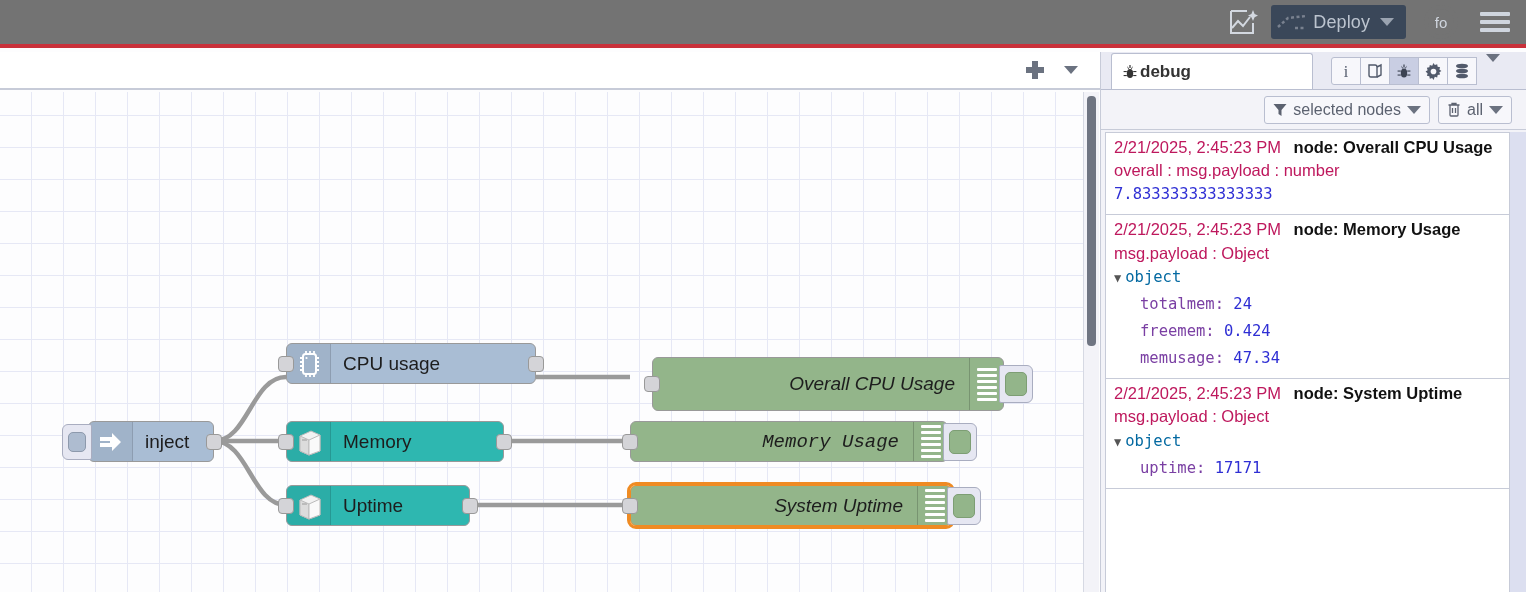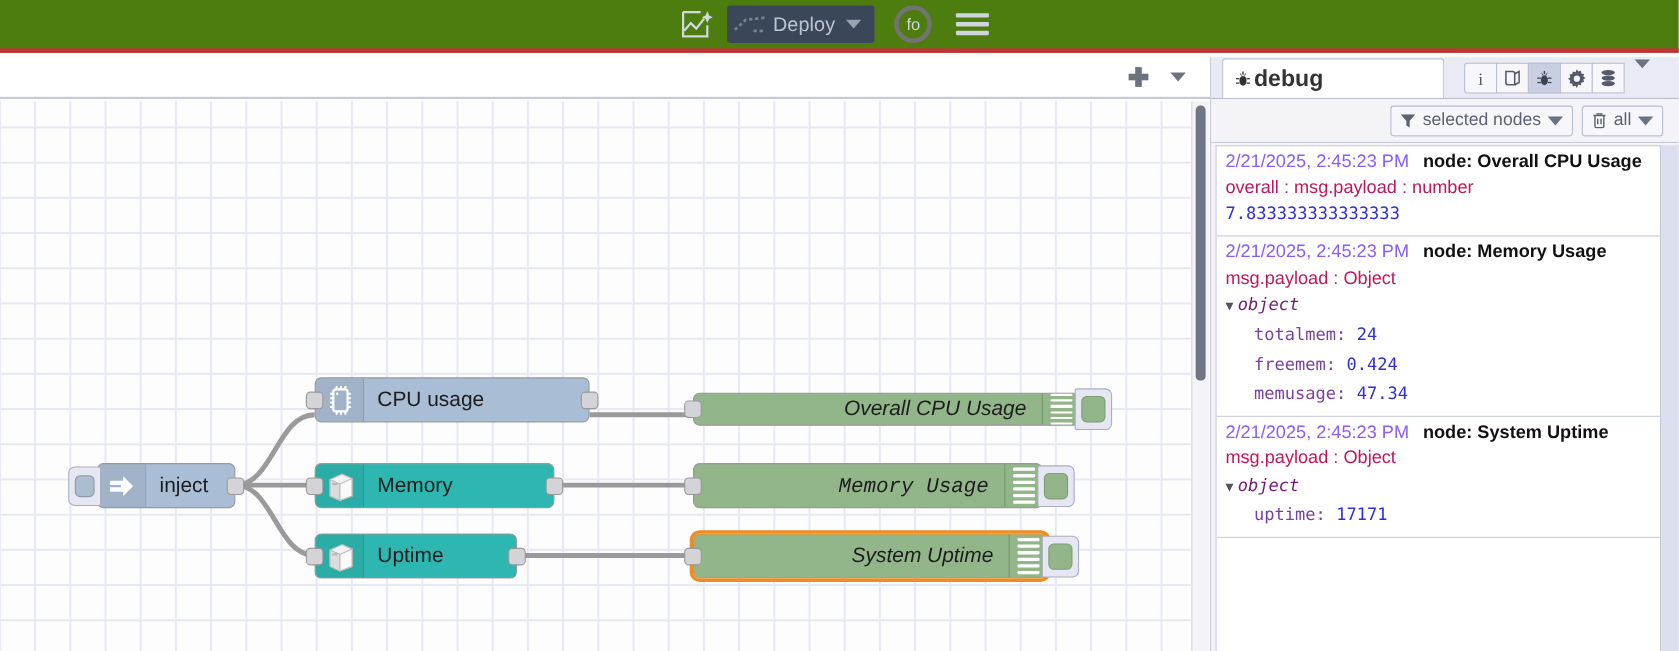--- a/index.html
+++ b/index.html
@@ -6,23 +6,23 @@
   html, body {
     width: 1526px; height: 592px;
     font-family: "Liberation Sans", sans-serif;
     overflow: hidden;
     background: #fdfdfe;
   }
 
   
   #header {
     position: absolute; left: 0; top: 0; width: 1526px; height: 48px;
-    background: #4d7c0f;
+    background: #737373;
     border-bottom: 4px solid #c9313a;
-    display: flex; align-items: center; justify-content: center;
+    display: flex; align-items: center; justify-content: flex-end;
   }
   #header-right { display: flex; align-items: center; gap: 0px; padding-right: 16px; }
 
   .hdr-icon-btn {
     width: 44px; height: 34px; display: flex; align-items: center; justify-content: center;
     cursor: pointer; margin-right: 6px;
   }
   .ai-flow-icon { width: 30px; height: 28px; display:block; }
 
   #deploy-btn {
@@ -161,21 +161,21 @@
   #sb-tabrow {
     position: relative; height: 38px; background: #e9eaf3;
     border-bottom: 1px solid #b9bed0;
     display: flex; align-items: flex-end;
   }
   #debug-tab {
     margin-left: 10px; height: 36px; min-width: 202px;
     background: #fff; border: 1px solid #b9bed0; border-bottom: none;
     border-radius: 3px 3px 0 0;
     display: flex; align-items: center; padding: 0 12px 0 10px;
-    font-size: 21px; font-weight: bold; color: #333; cursor: pointer;
+    font-size: 17px; font-weight: bold; color: #333; cursor: pointer;
   }
   .bug-glyph { width: 16px; height: 16px; margin-right: 2px; display:block; }
   #sb-tool-icons { display: flex; align-items: center; margin-left: 18px; padding-bottom: 4px; }
   .sb-ico {
     width: 30px; height: 28px; border: 1px solid #b9bed0; background: #f7f7fb;
     display:flex; align-items:center; justify-content:center; cursor: pointer;
     margin-right: -1px;
   }
   .sb-ico.active { background: #c9cee3; }
   .sb-ico:first-child { border-radius: 3px 0 0 3px; }
@@ -195,28 +195,28 @@
     position: absolute; left: 4px; top: 80px; right: 16px; bottom: 0;
     background: #fff; border: 1px solid #c7cbd8; border-bottom: none;
     overflow: hidden;
   }
   #sidebar-scrollbar {
     position: absolute; right: 0; top: 80px; width: 16px; bottom: 0;
     background: #dcdff0;
   }
   .dbg-msg { border-bottom: 1px solid #c7cbd8; padding: 3px 8px 6px 8px; }
   .dbg-head { font-size: 16.5px; line-height: 1.4; white-space: nowrap; }
-  .dbg-time { color: #8b5cf6; }
+  .dbg-time { color: #be185d; }
   .dbg-node { color: #111; font-weight: bold; margin-left: 8px; }
   .dbg-topic { font-size: 16.5px; color: #be185d; line-height: 1.35; }
   .dbg-mono {
     font-family: "DejaVu Sans Mono", monospace; font-size: 15.5px; line-height: 1.75;
   }
   .dbg-num { color: #2f2fd4; }
-  .dbg-objhdr { color: #701a75; font-style: italic; padding-left: 4px; margin-top: 28px; }
+  .dbg-objhdr { color: #0369a1; padding-left: 4px; margin-top: 28px; }
   .dbg-tri { color: #555; font-size: 12px; }
   .dbg-key { color: #7a3fa3; padding-left: 26px; }
 </style>
 </head>
 <body>
 
 <div id="header">
   <div id="header-right">
 
     <div class="hdr-icon-btn">
@@ -327,21 +327,21 @@
           <polygon points="6,9 17,4 26,8 26,24 15,28 6,24" fill="#f2f2f2" stroke="#bbb" stroke-width="1"></polygon>
           <polygon points="6,9 15,13 15,28 6,24" fill="#dcdcdc" stroke="#bbb" stroke-width="1"></polygon>
           <polygon points="15,13 26,8 26,24 15,28" fill="#fafafa" stroke="#bbb" stroke-width="1"></polygon>
           <rect x="8" y="12" width="5" height="2" fill="#bbb"></rect>
         </svg>
       </div>
       <div class="node-label">Uptime</div>
       <div class="port out"></div>
     </div>
 
-    <div class="node" style="left:630px; top:265px; width:352px; height:30px; background:#93b58a;">
+    <div class="node" style="left:652px; top:265px; width:352px; height:54px; background:#93b58a;">
       <div class="port in"></div>
       <div class="node-label center-right">Overall CPU Usage</div>
       <div class="debug-bars">
         <i></i>
           <i></i>
           <i></i>
           <i></i>
           <i></i>
           <i></i>
       </div>

